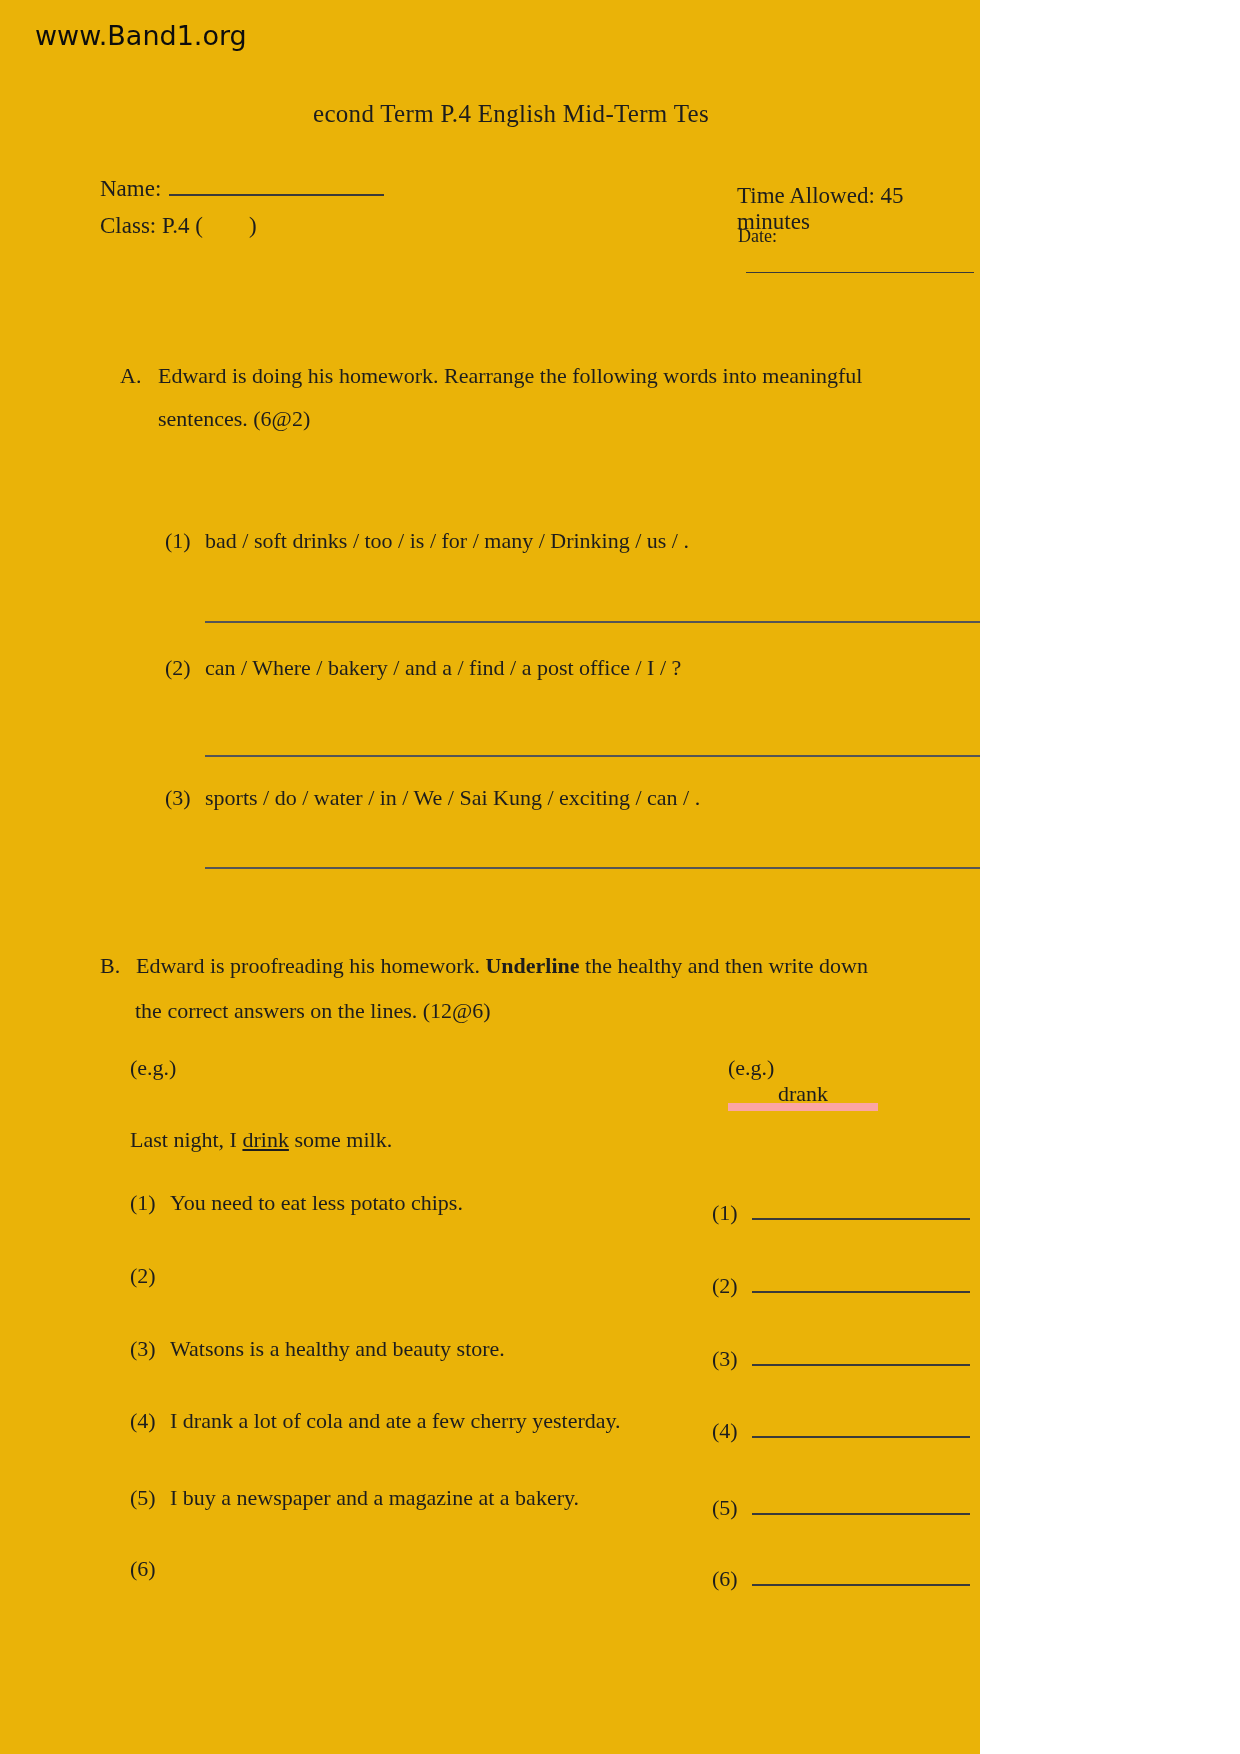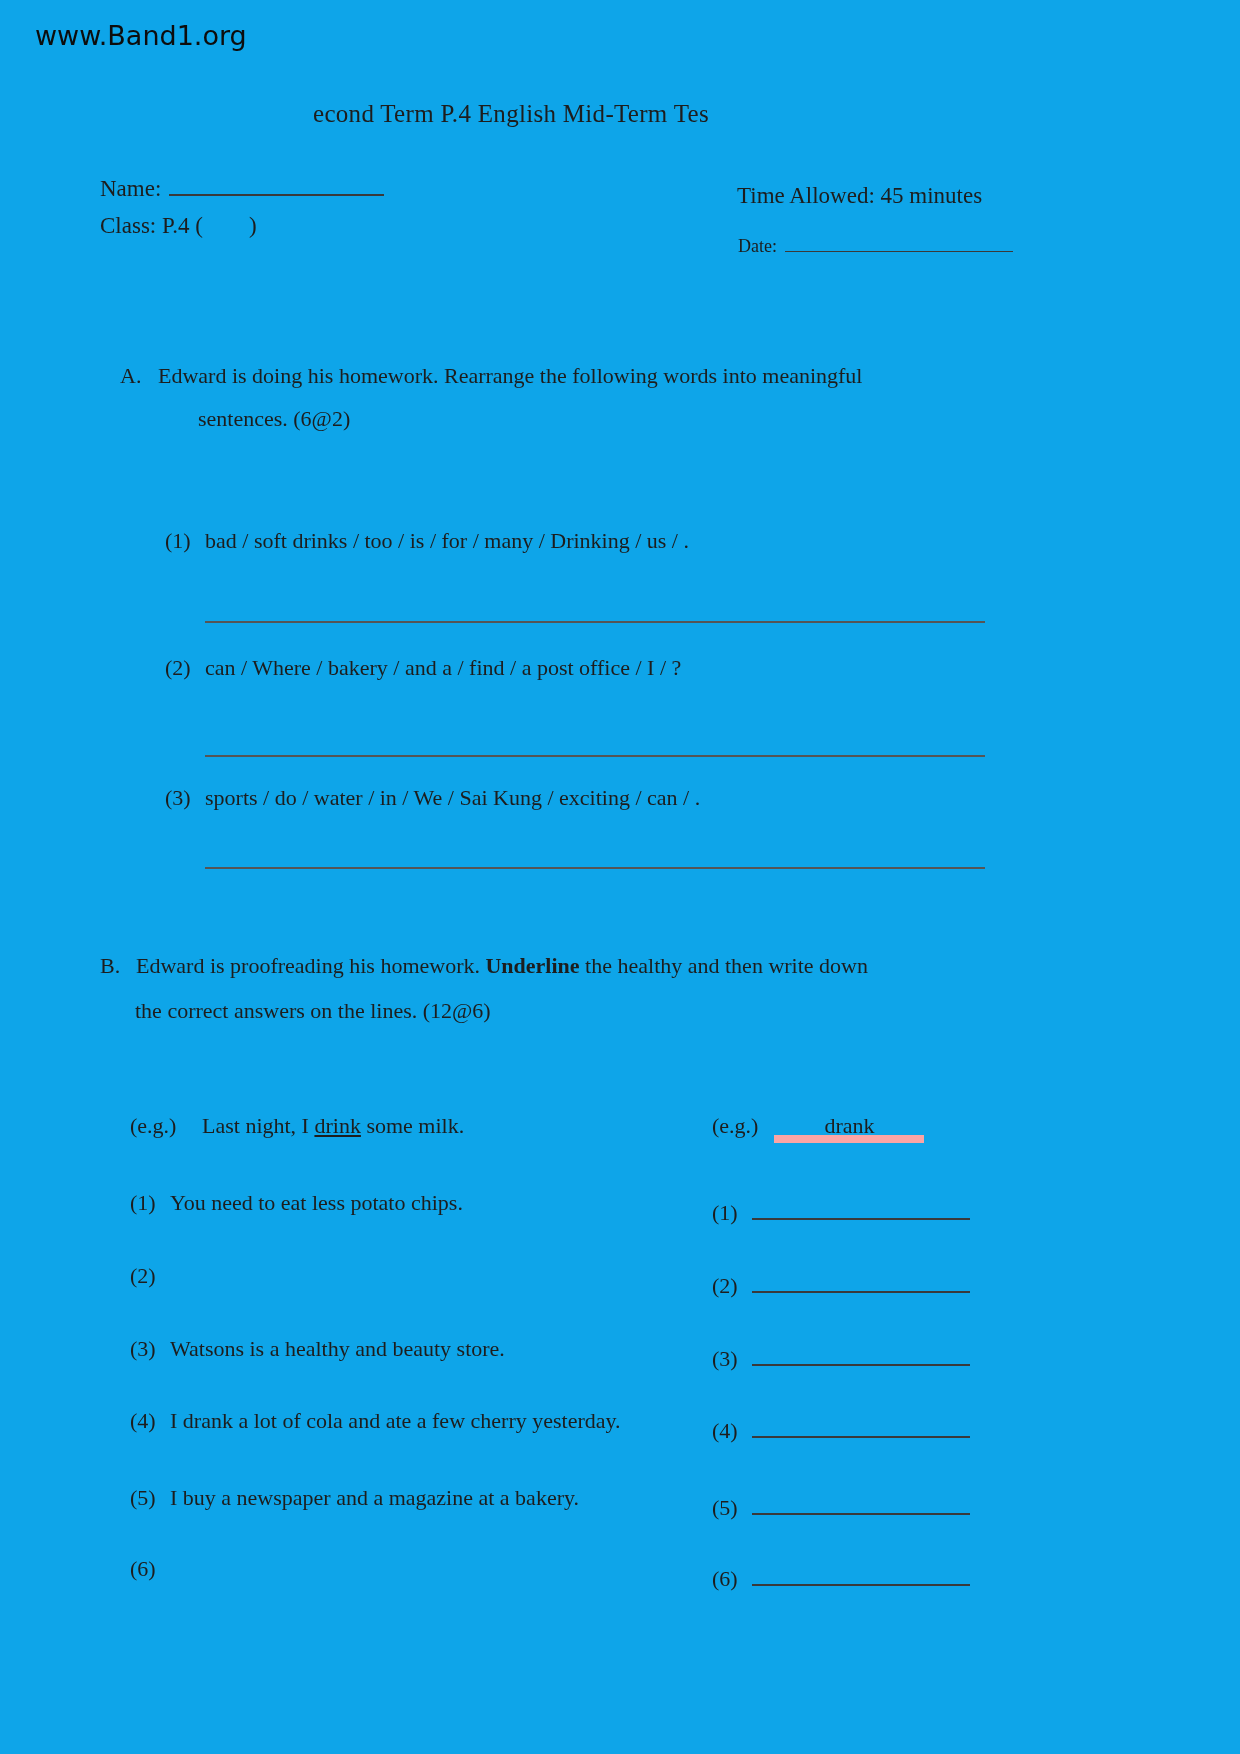--- a/index.html
+++ b/index.html
@@ -1,18 +1,18 @@
 <!DOCTYPE html>
 <html><head>
 <meta charset="utf-8">
 <style>
   * { margin:0; padding:0; box-sizing:border-box; }
   html,body { background:#ffffff; }
   .page {
-    position:relative; width:1240px; height:1754px; background:#0ea5e9;
+    position:relative; width:980px; height:1754px; background:#eab308;
     font-family:"Liberation Serif", serif; color:#1d1d1d; overflow:hidden;
   }
   .watermark {
     position:absolute; left:35px; top:20px;
     font-family:"DejaVu Sans", sans-serif; font-size:27px; color:#0d0d0d;
   }
   .title { position:absolute; left:313px; top:100px; font-size:25px; letter-spacing:0.3px; }
 
   .name-row  { position:absolute; left:100px; top:170px; font-size:23px; }
   .blank { display:inline-block; border-bottom:2px solid #3a3a3a; vertical-align:baseline; }
@@ -20,21 +20,21 @@
   .class-row { position:absolute; left:100px; top:213px; font-size:23px; white-space:pre; }
   .time-row  { position:absolute; left:737px; top:183px; font-size:23px; }
   .date-row  { position:absolute; left:738px; top:226px; font-size:18px; }
   .date-blank { width:228px; height:26px; margin-left:8px; border-bottom-width:1.5px; }
 
   .flexrow { display:flex; align-items:baseline; }
   .sec-label { flex:0 0 38px; }
   .fs22 { font-size:22px; }
 
   .secA-line1 { position:absolute; left:120px; top:363px; width:900px; }
-  .secA-line2 { position:absolute; left:158px; top:406px; font-size:22px;margin-left:40px; }
+  .secA-line2 { position:absolute; left:158px; top:406px; font-size:22px; }
 
   .q-num { flex:0 0 40px; }
   .qA1 { position:absolute; left:165px; top:528px; width:860px; }
   .qA2 { position:absolute; left:165px; top:655px; width:860px; }
   .qA3 { position:absolute; left:165px; top:785px; width:860px; }
   .ansline { position:absolute; left:205px; width:780px; height:0; border-top:2px solid #555; }
   .ansA1 { top:621px; } .ansA2 { top:755px; } .ansA3 { top:867px; }
 
   .secB-line1 { position:absolute; left:100px; top:953px; width:900px; }
   .secB-label { flex:0 0 36px; }
@@ -43,21 +43,21 @@
   .u { text-decoration:underline; }
 
   .b-left  { position:absolute; left:130px; width:560px; }
   .b-right { position:absolute; left:712px; width:300px; }
   .eg-num { flex:0 0 72px; }
   .eg-ans {
     display:inline-block; width:150px; margin-left:16px; height:30px;
     border-bottom:8px solid #fca5a5; text-align:center; font-size:22px;
   }
   .b-ansline { display:inline-block; width:218px; margin-left:14px; height:30px; border-bottom:2px solid #3a3a3a; }
-  .rowEG { top:1113px; } .rowB1 { top:1190px; } .rowB2 { top:1263px; }
+  .rowEG { top:1055px;flex-direction:column; } .rowB1 { top:1190px; } .rowB2 { top:1263px; }
   .rowB3 { top:1336px; } .rowB4 { top:1408px; } .rowB5 { top:1485px; } .rowB6 { top:1556px; }
 </style>
 </head>
 <body>
 
 <div class="page">
 
   <div class="watermark">www.Band1.org</div>
 
   <div class="title">econd Term P.4 English Mid-Term Tes</div>

